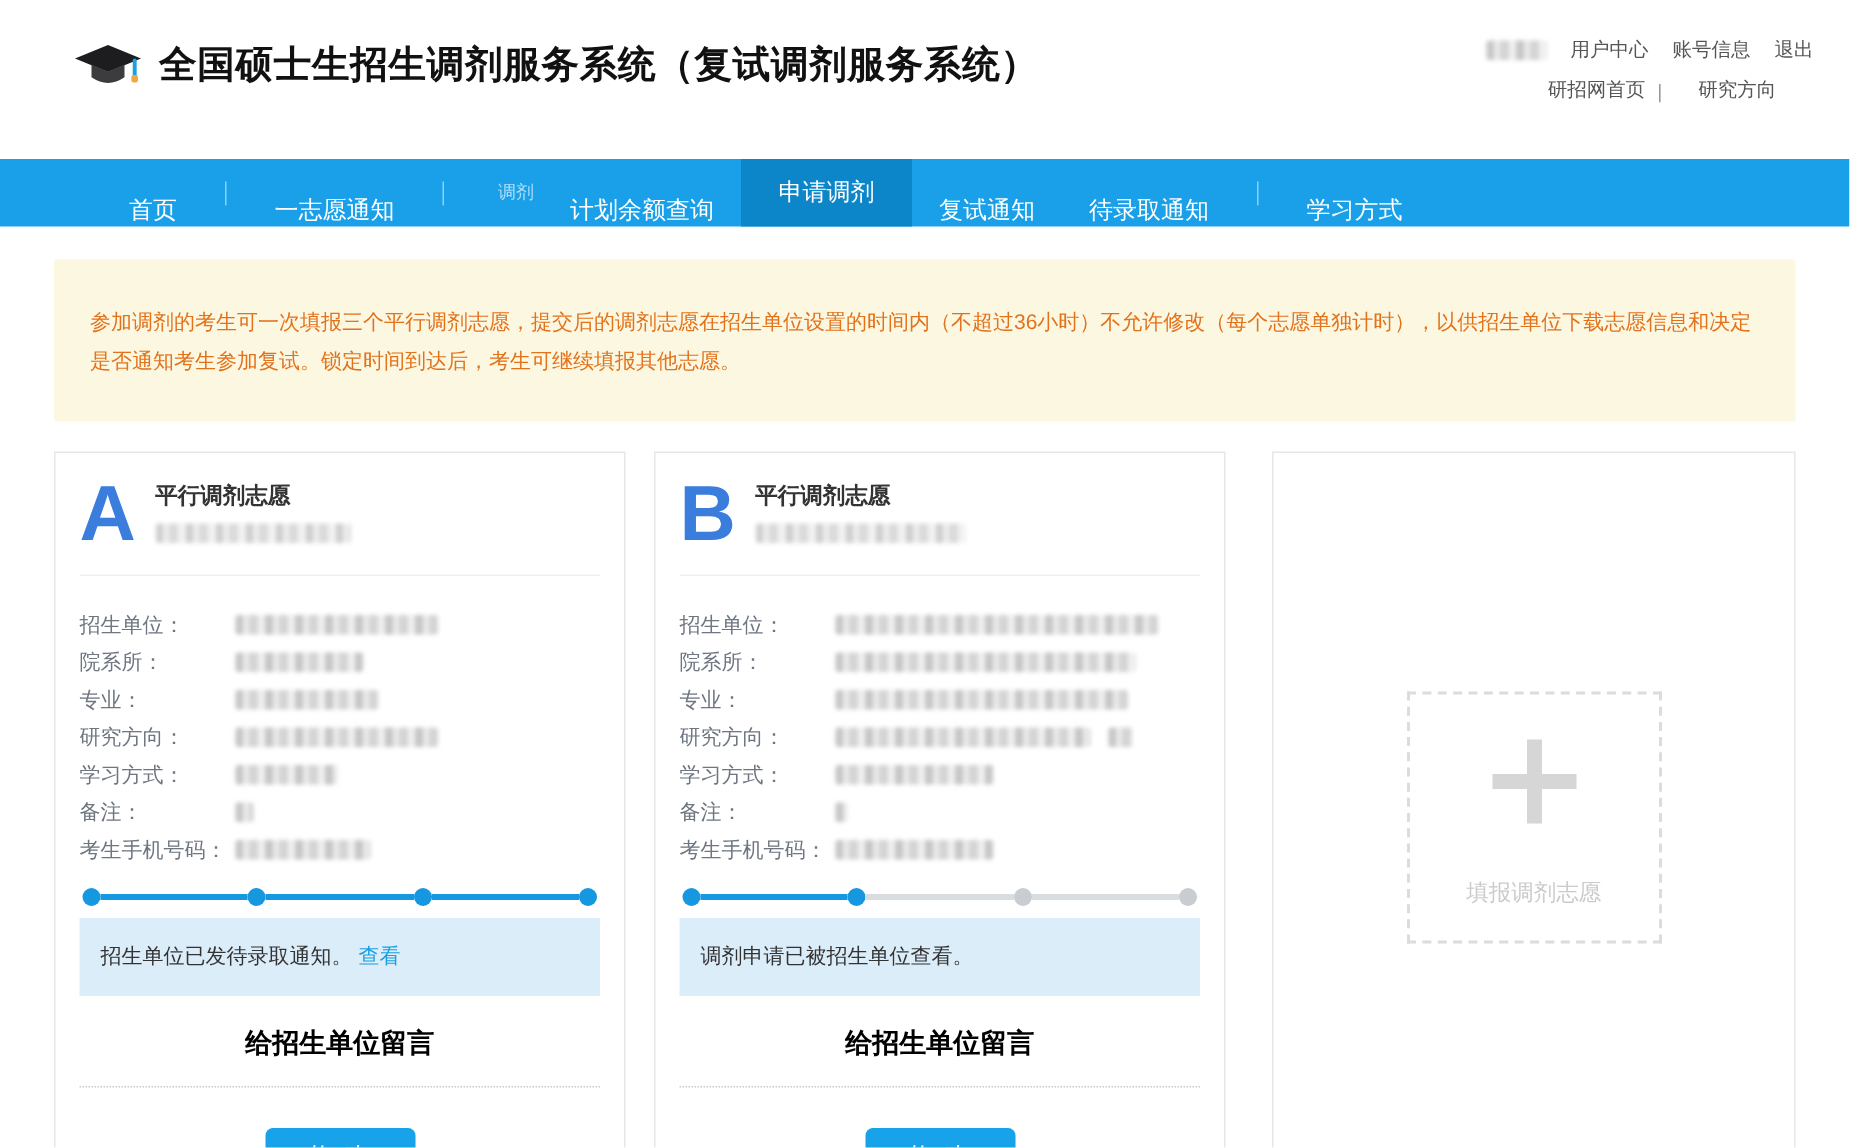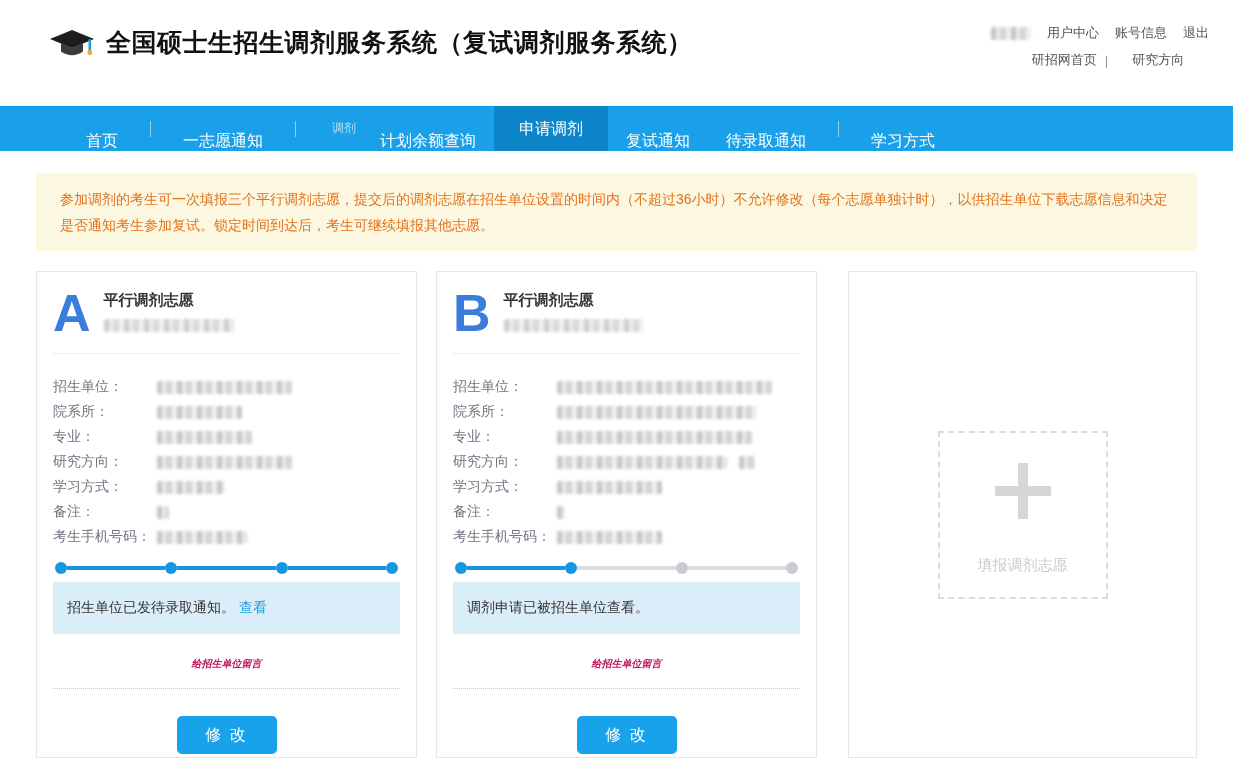--- a/index.html
+++ b/index.html
@@ -24,21 +24,21 @@
   
   .nav { height:45px; background:#19A0E8; display:flex; align-items:center; padding-left:68px;
     color:#fff; font-size:16px; }
   .nav-item { height:45px; line-height:45px; padding:12px 18px; cursor:pointer; white-space:nowrap; }
   .nav-item.active { background:#0D86C9; padding:0 25px; }
   .nav-sep { width:1px; height:16px; background:rgba(255,255,255,.5); margin:0 14px; }
   .nav-group-label { font-size:12px; color:rgba(255,255,255,.65); margin:0 6px 0 22px; }
 
   
   .notice { margin:22px 36px 0; background:#FCF7E1; color:#E2731D; font-size:14px;
-    line-height:26px; padding:13px 24px; border-radius:2px; }
+    line-height:26px; padding:28px 24px; border-radius:2px; }
 
   
   .cards { display:flex; gap:19px; margin:20px 36px 0; }
   .card { flex:1 1 0; height:487px; background:#fff; border:1px solid #E7E7E7;
     padding:16px 16px 0; overflow:hidden; }
   .card-head { display:flex; }
   .card-letter { font-size:52px; line-height:50px; font-weight:bold; color:#3B7DDD; margin-right:13px; }
   .card-head-right { padding-top:3px; }
   .card-title { font-size:15px; font-weight:600; color:#333; }
   .card-date-redact { margin-top:9px; height:13px; opacity:.85; }
@@ -52,21 +52,21 @@
 
   .progress { display:flex; align-items:center; margin:13px 2px 0; height:12px; }
   .pdot { width:12px; height:12px; border-radius:50%; background:#C9CDD1; flex:0 0 auto; }
   .pdot.done { background:#1598DF; }
   .pseg { flex:1 1 0; height:4px; background:#D9DDE0; }
   .pseg.done { background:#1598DF; }
 
   .status-box { margin-top:8px; background:#DCEDFA; padding:17px 14px; font-size:14px; color:#333; }
   .status-link { color:#1B9FE0; text-decoration:none; margin-left:4px; cursor:pointer; }
   .message-link-wrap { text-align:center; margin-top:19px; }
-  .message-link { color:#be185d; font-size:10px; font-weight:600; text-decoration:none; cursor:pointer;font-style:italic; }
+  .message-link { color:#000000; font-size:18px; font-weight:600; text-decoration:none; cursor:pointer; }
   .dotted-divider { border:none; border-top:1px dotted #C9C9C9; margin-top:17px; }
   .modify-btn { display:block; margin:27px auto 0; width:100px; height:38px; background:#18A2E9;
     color:#fff; font-size:16px; border:none; border-radius:5px; cursor:pointer;
     font-family:inherit; letter-spacing:2px; }
 
   
   .card.empty { display:flex; align-items:center; justify-content:center; padding:0;margin-left:12px; }
   .empty-box { width:170px; height:168px; border:2px dashed #DCDCDC; display:flex; flex-direction:column;
     align-items:center; cursor:pointer; }
   .plus-icon { position:relative; width:56px; height:56px; margin-top:30px; }

